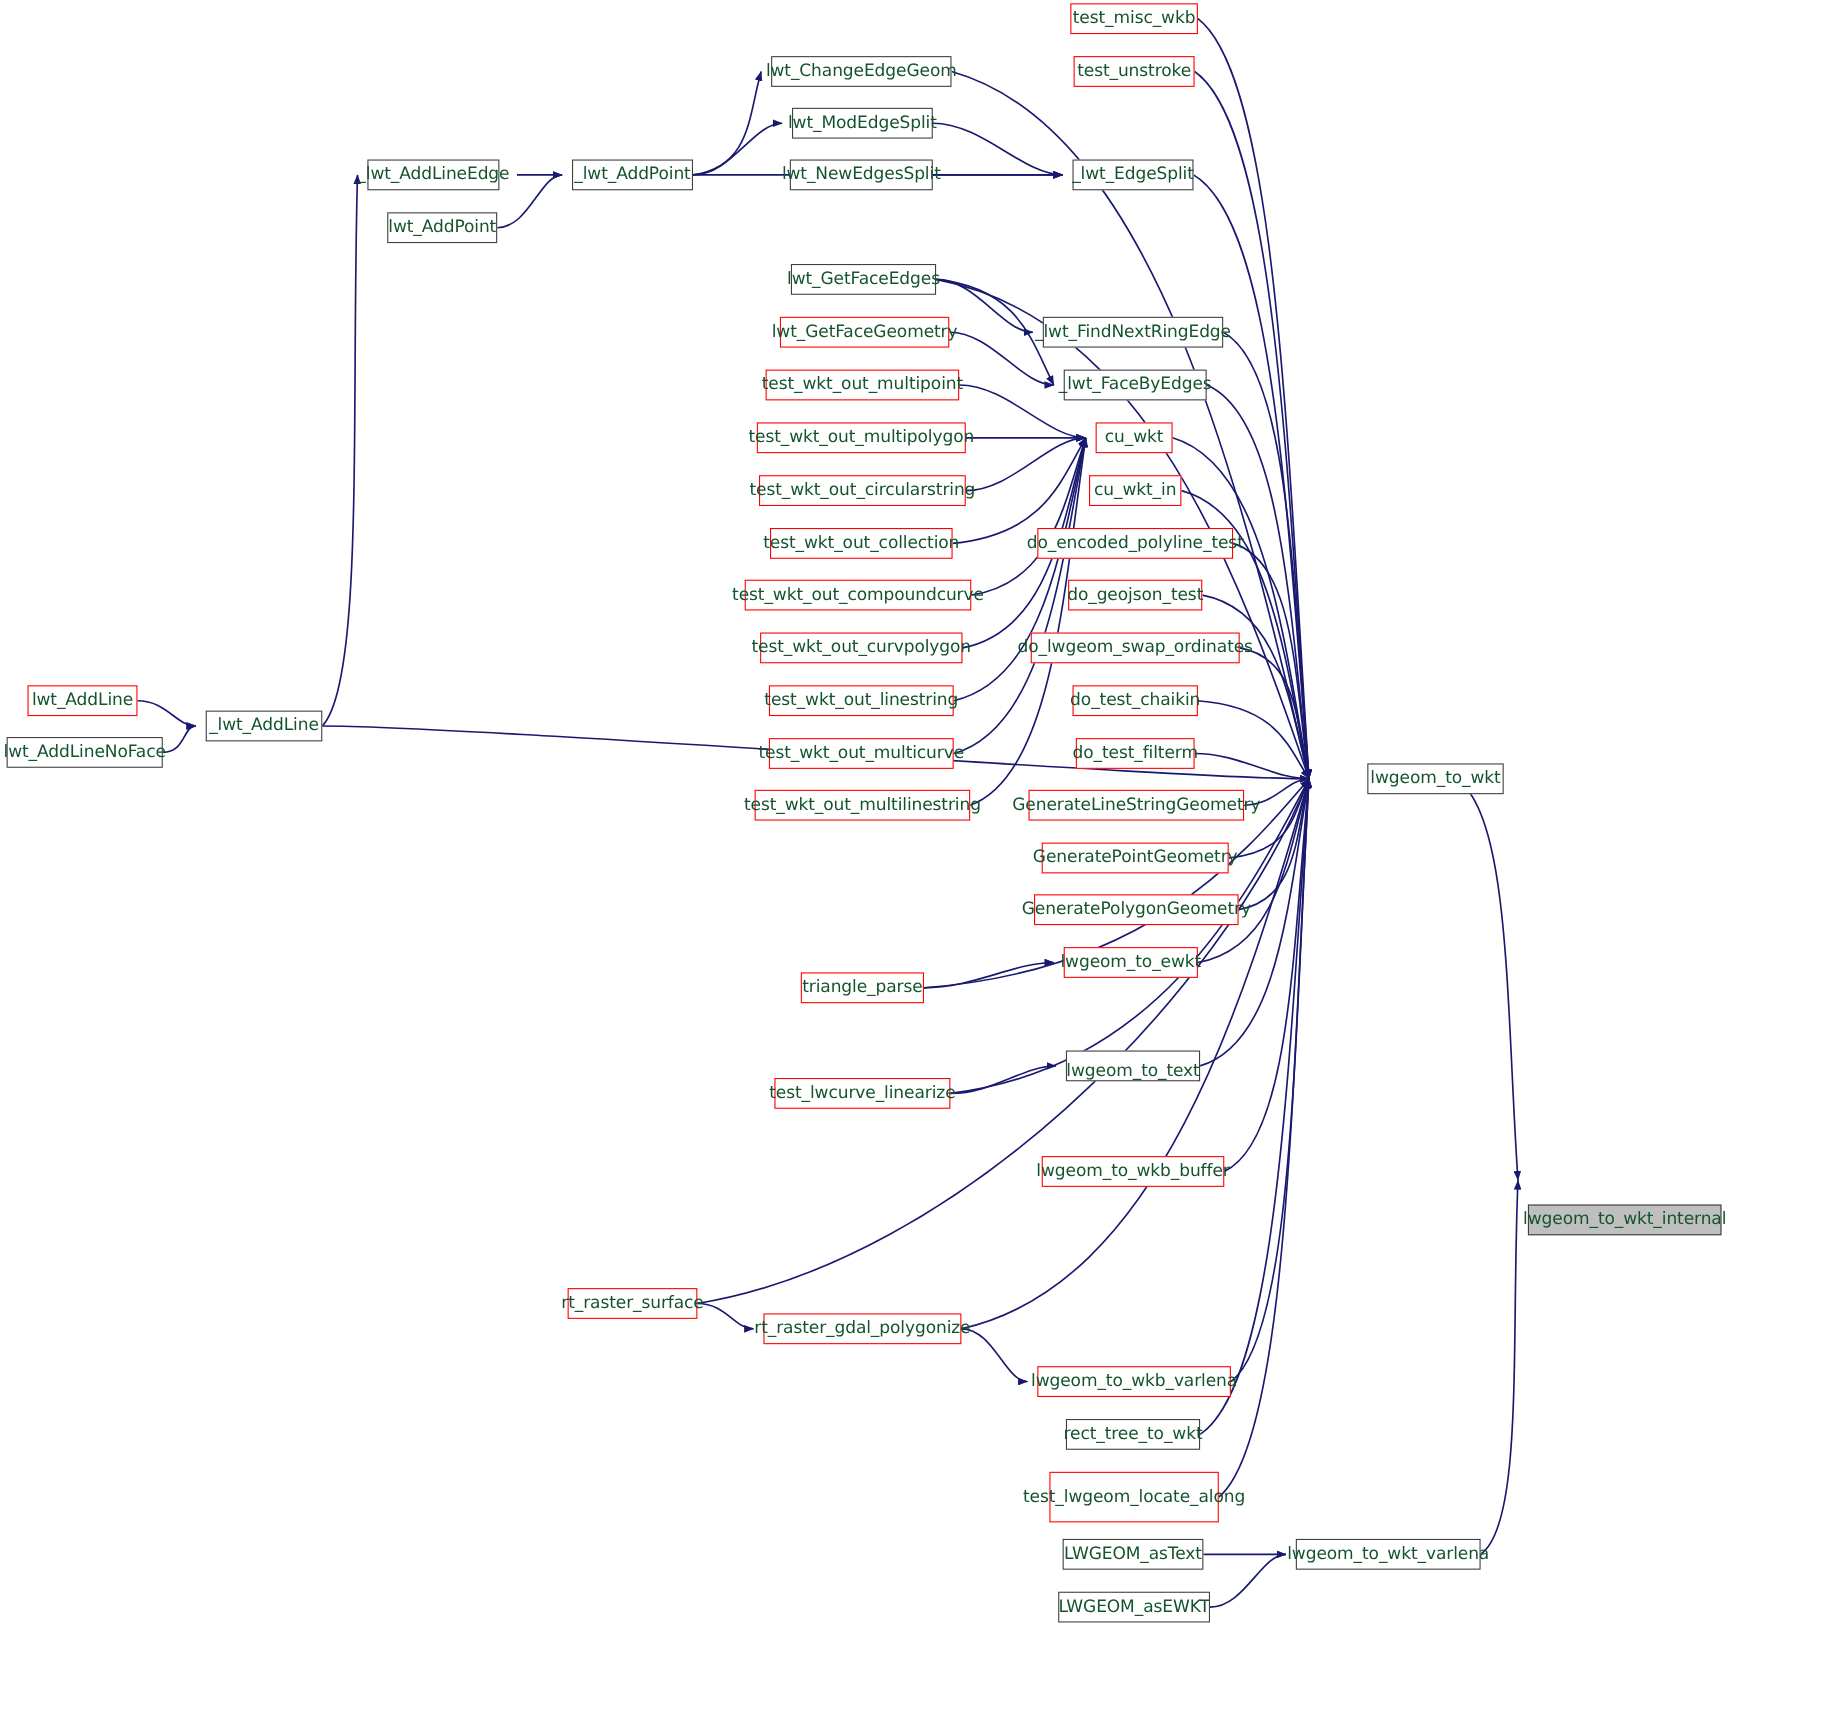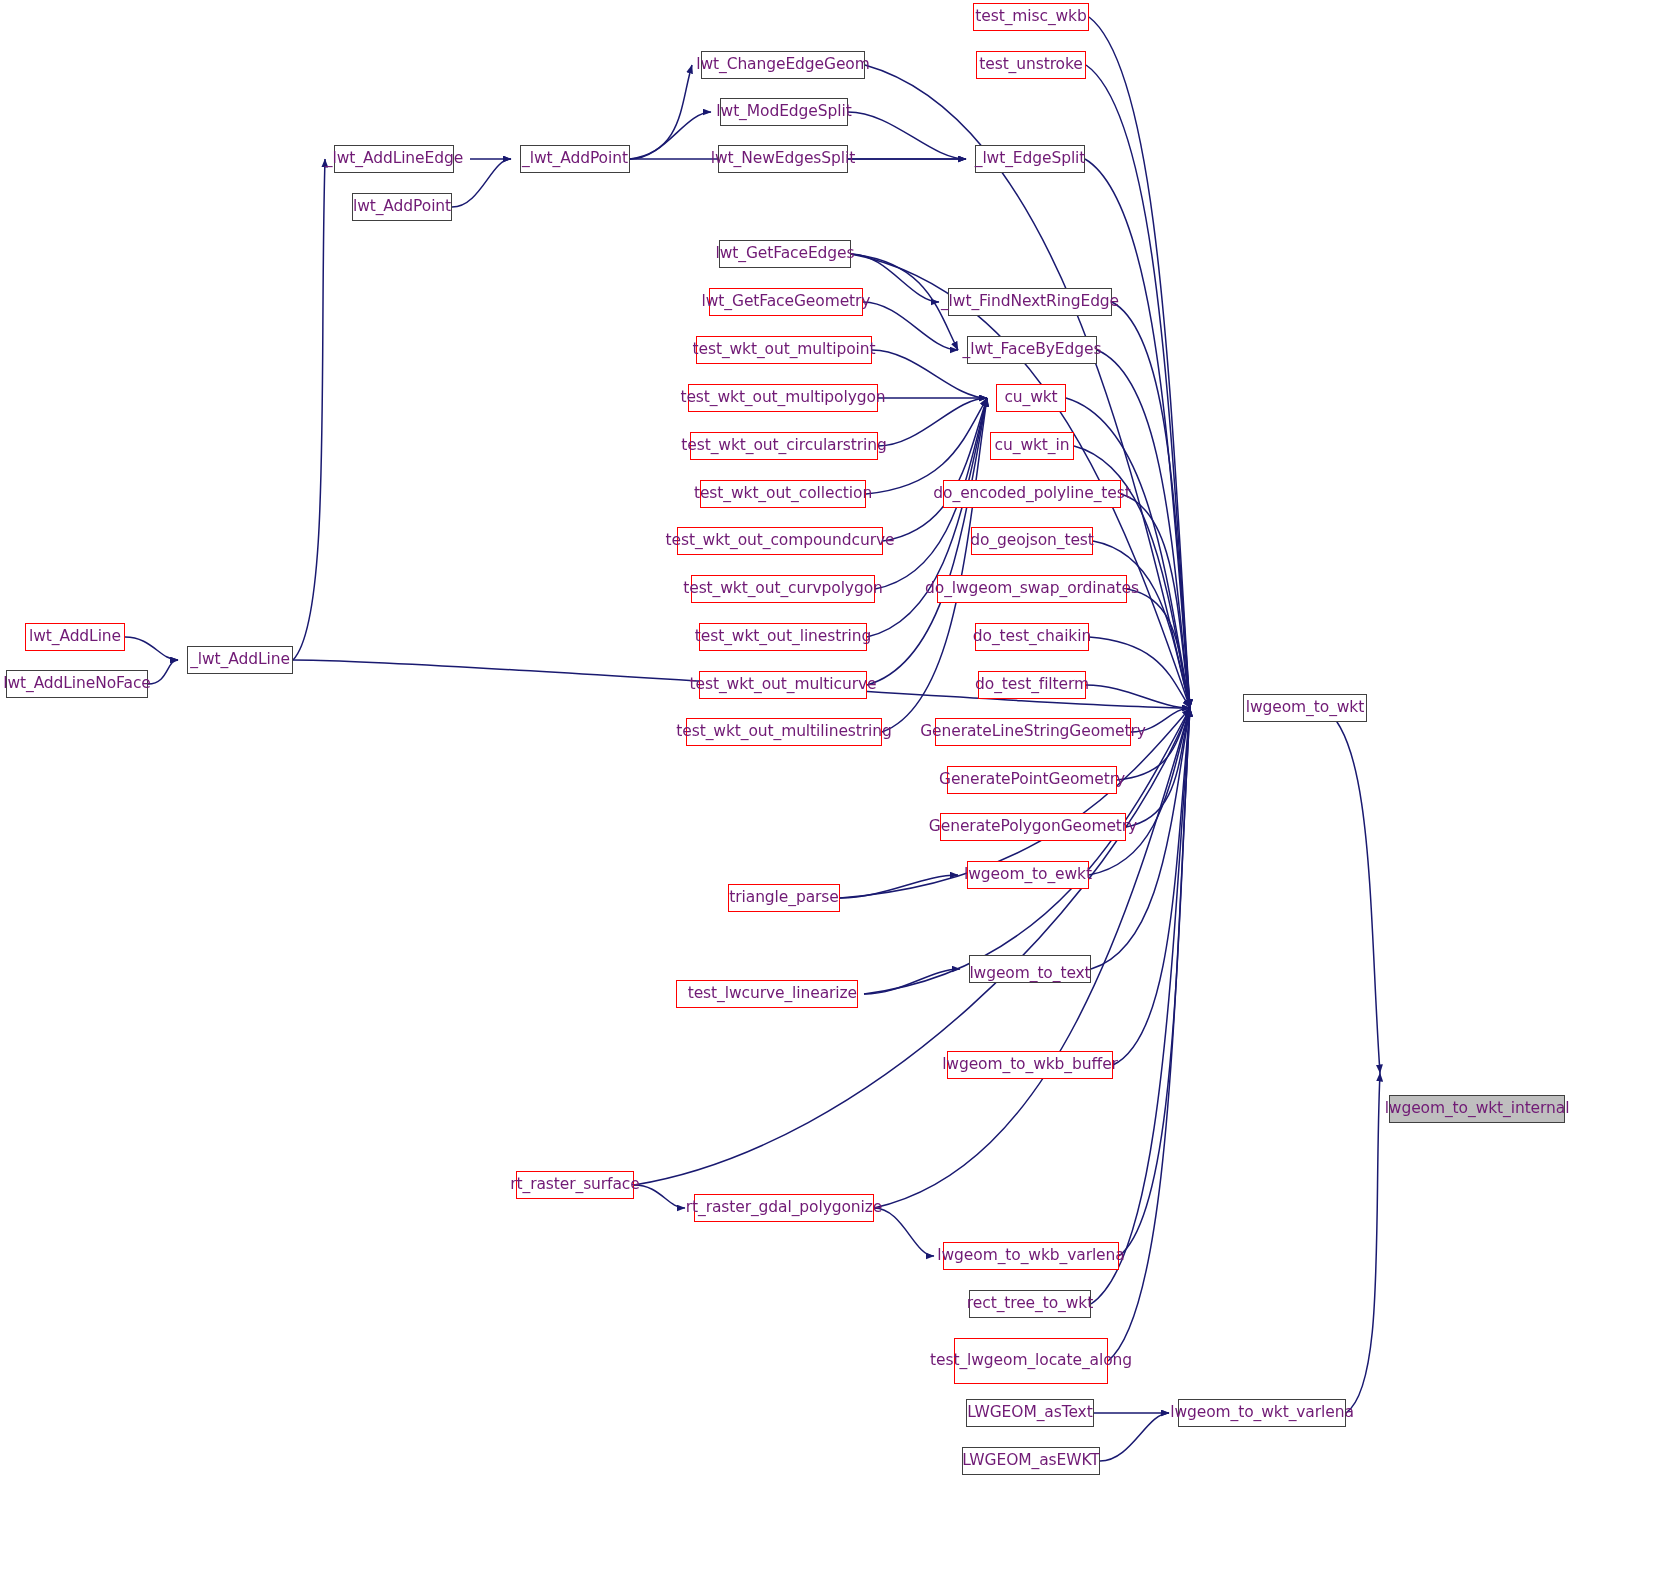--- a/index.html
+++ b/index.html
@@ -23,21 +23,21 @@
   }
   .node {
     position: absolute;
     box-sizing: border-box;
     display: flex;
     align-items: center;
     justify-content: center;
     text-align: center;
     font-size: 15.5px;
     line-height: 1.12;
-    color: #701a75;
+    color: #14532d;
     background: #ffffff;
     border: 1px solid #404040;
     white-space: pre;
     letter-spacing: -0.1px;
   }
   .node.red {
     border: 1px solid #ff0000;
   }
   .node.filled {
     background: #bfbfbf;
@@ -146,21 +146,21 @@
       <div class="node red" style="left: 978px; top: 671px; width: 108px; height: 28px;"><span>do_test_filterm</span></div>
       <div class="node red" style="left: 699px; top: 671px; width: 168px; height: 28px;"><span>test_wkt_out_multicurve</span></div>
       <div class="node red" style="left: 935px; top: 718px; width: 196px; height: 28px;"><span>GenerateLineStringGeometry</span></div>
       <div class="node red" style="left: 686px; top: 718px; width: 196px; height: 28px;"><span>test_wkt_out_multilinestring</span></div>
       <div class="node" style="left: 1199px; top: 694px; width: 124px; height: 28px; margin-left: 44px;"><span>lwgeom_to_wkt</span></div>
       <div class="node red" style="left: 947px; top: 766px; width: 170px; height: 28px;"><span>GeneratePointGeometry</span></div>
       <div class="node red" style="left: 940px; top: 813px; width: 186px; height: 28px;"><span>GeneratePolygonGeometry</span></div>
       <div class="node red" style="left: 967px; top: 861px; width: 122px; height: 28px;"><span>lwgeom_to_ewkt</span></div>
       <div class="node red" style="left: 728px; top: 884px; width: 112px; height: 28px;"><span>triangle_parse</span></div>
       <div class="node" style="left: 969px; top: 955px; width: 122px; height: 28px; align-items: flex-end;"><span>lwgeom_to_text</span></div>
-      <div class="node red" style="left: 676px; top: 980px; width: 182px; height: 28px; justify-content: flex-end;"><span>test_lwcurve_linearize</span></div>
+      <div class="node red" style="left: 704px; top: 980px; width: 160px; height: 28px;"><span>test_lwcurve_linearize</span></div>
       <div class="node red" style="left: 947px; top: 1051px; width: 166px; height: 28px;"><span>lwgeom_to_wkb_buffer</span></div>
       <div class="node filled" style="left: 1389px; top: 1059px; width: 176px; height: 28px; margin-top: 36px;"><span>lwgeom_to_wkt_internal</span></div>
       <div class="node red" style="left: 516px; top: 1171px; width: 118px; height: 28px;"><span>rt_raster_surface</span></div>
       <div class="node red" style="left: 694px; top: 1194px; width: 180px; height: 28px;"><span>rt_raster_gdal_polygonize</span></div>
       <div class="node red" style="left: 943px; top: 1242px; width: 176px; height: 28px;"><span>lwgeom_to_wkb_varlena</span></div>
       <div class="node" style="left: 969px; top: 1290px; width: 122px; height: 28px;"><span>rect_tree_to_wkt</span></div>
       <div class="node red" style="left: 954px; top: 1338px; width: 154px; height: 46px;"><span>test_lwgeom_locate</span><span>_along</span></div>
       <div class="node" style="left: 966px; top: 1399px; width: 128px; height: 28px;"><span>LWGEOM_asText</span></div>
       <div class="node" style="left: 1178px; top: 1399px; width: 168px; height: 28px;"><span>lwgeom_to_wkt_varlena</span></div>
       <div class="node" style="left: 962px; top: 1447px; width: 138px; height: 28px;"><span>LWGEOM_asEWKT</span></div>

